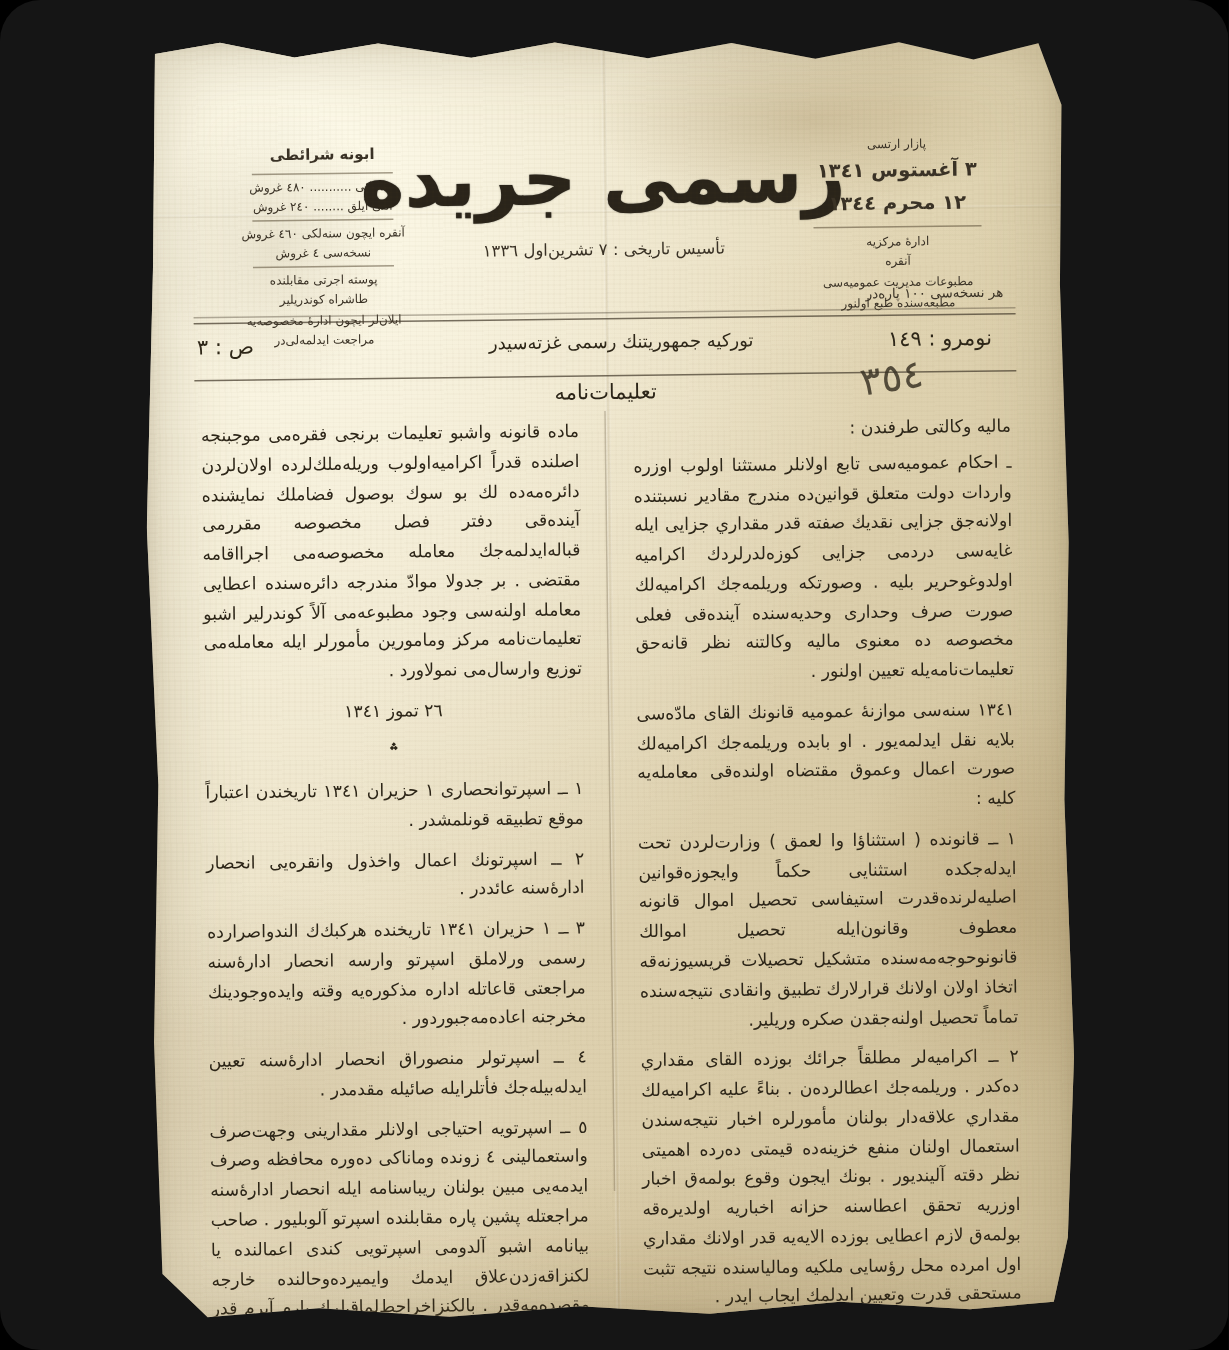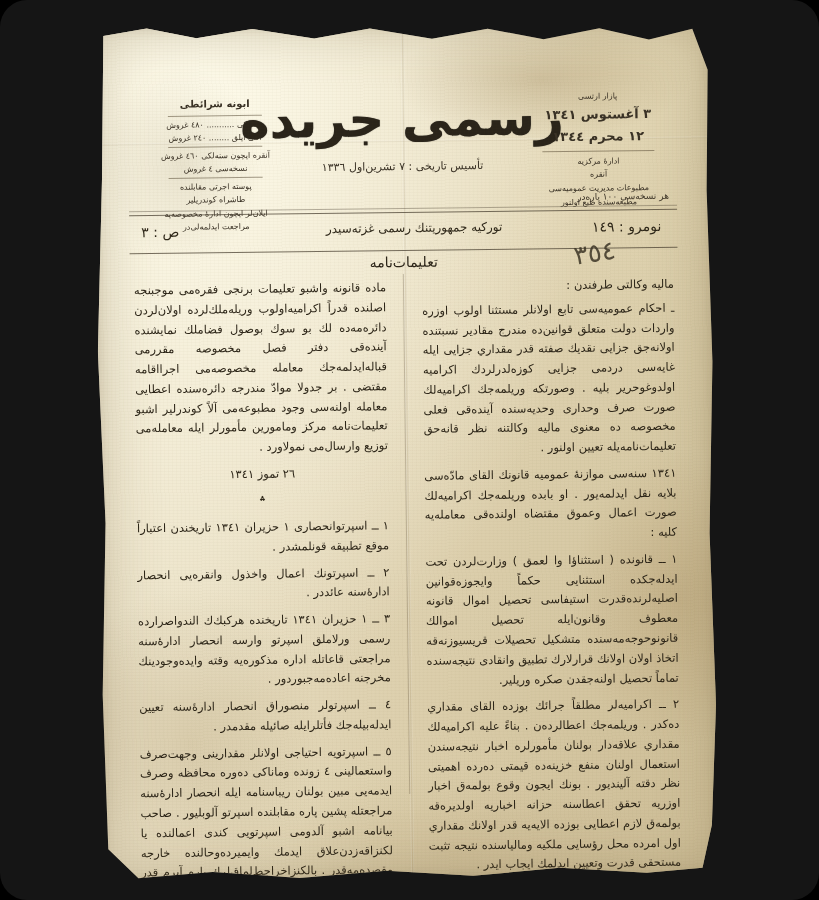--- a/index.html
+++ b/index.html
@@ -132,21 +132,21 @@
   .issueline {
     position: absolute;
     left: 36px; top: 196px; width: 548px; height: 28px;
     direction: rtl;
     color: #2e2719;
     font-size: 13px;
   }
   .issueline .cell { position: absolute; top: 3px; white-space: nowrap; }
   .cell-num   { right: 16px;  font-size: 14px; }
   .cell-mid   { right: 175px; font-size: 12px; }
-  .cell-page  { left: 12px;  font-size: 14px; }
+  .cell-page  { left: 2px;  font-size: 14px; }
 
   .subrule {
     position: absolute;
     left: 36px; top: 186px; width: 548px; height: 1px;
     background: #4a4032; opacity: 0.4;
   }
 
   
   .section-head {
     position: absolute;

